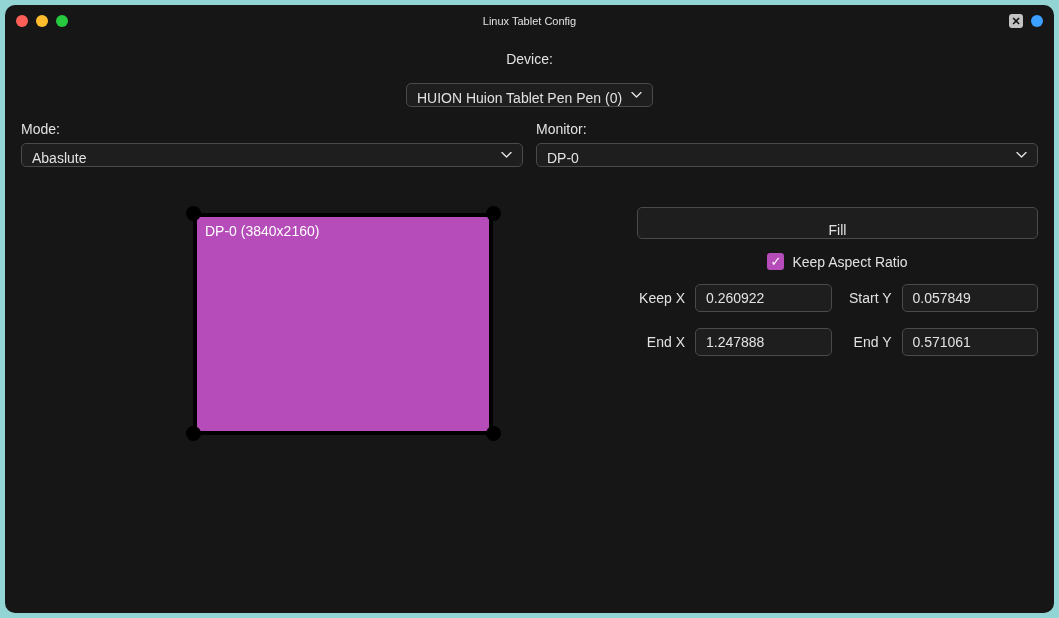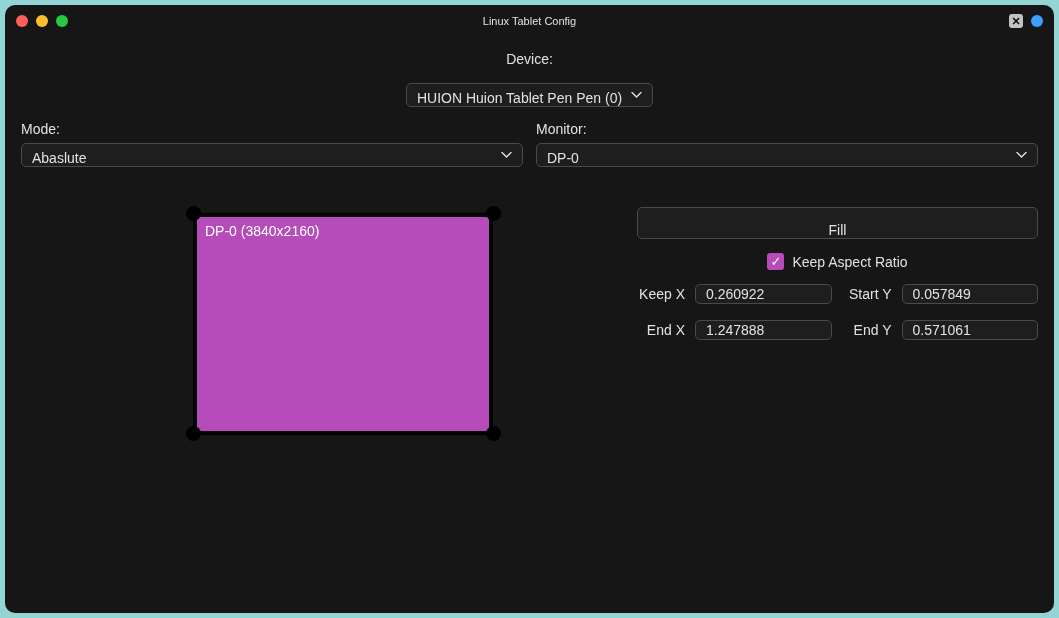--- a/index.html
+++ b/index.html
@@ -220,21 +220,21 @@
       color: #e2e2e2;
       font-size: 14px;
       white-space: nowrap;
       text-align: right;
       min-width: 48px;
     }
     .coord-input {
       background: #1e1e1e;
       border: 1px solid #4a4a4a;
       border-radius: 5px;
-      height: 20px;
+      height: 28px;
       padding: 0 10px;
       color: #e2e2e2;
       font-size: 14px;
       display: flex;
       align-items: center;
       flex: 1;
       min-width: 0;
     }
   </style>
 </head>

